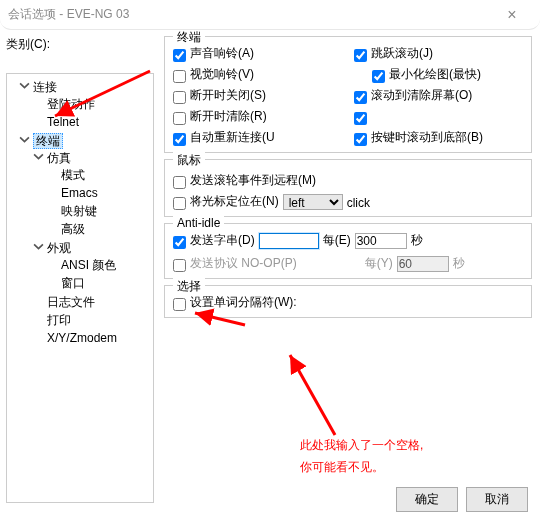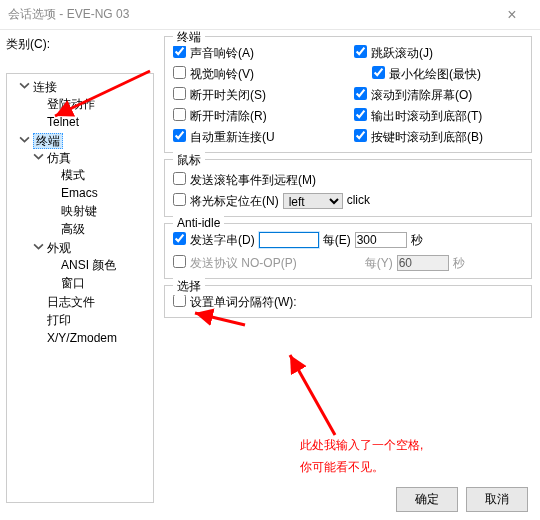--- a/index.html
+++ b/index.html
@@ -1,33 +1,33 @@
 <!DOCTYPE html>
 <html><head>
 <meta charset="utf-8">
 <style>
 * { box-sizing: border-box; margin: 0; padding: 0; font-family: "Microsoft YaHei", "SimSun", sans-serif; font-size: 12px; }
 body { background: #fff; width: 540px; height: 520px; overflow: hidden; position: relative; }
-.titlebar { height: 30px; display: flex; align-items: center; padding: 0 8px; color: #888; border-bottom: 1px solid #e8e8e8; }
+.titlebar { height: 30px; display: flex; align-items: center; padding: 0 8px; color: #888; border-bottom: 1px solid #e8e8e8; border-radius: 11px; }
 .titlebar .title { flex: 1; }
 .titlebar .close { width: 40px; text-align: center; font-size: 16px; cursor: pointer; }
 .content { display: flex; height: 450px; }
 .left { width: 160px; padding: 6px; }
 .left-label { margin-bottom: 20px; }
 .tree { border: 1px solid #ccc; height: 430px; padding: 4px 12px; background: #fff; overflow: auto; }
 .tree ul { list-style: none; }
 .tree li { padding: 1px 0 1px 14px; position: relative; line-height: 16px; white-space: nowrap; }
 .tree .exp { position: absolute; left: 0; top: 2px; width: 11px; height: 11px; display: flex; align-items: center; justify-content: center; cursor: pointer; }
 .tree .exp svg { width: 11px; height: 11px; }
 .tree .sel { background: #cce8ff; border: 1px dotted #3399ff; padding: 0 2px; }
 .right { flex: 1; padding: 6px 8px 6px 4px; overflow: hidden; }
 .group { border: 1px solid #ccc; padding: 8px 8px 6px 8px; margin-bottom: 6px; position: relative; }
 .group-title { position: absolute; top: -8px; left: 8px; background: #fff; padding: 0 4px; }
 .grid2 { display: grid; grid-template-columns: 1fr 1fr; gap: 4px 12px; }
-.row { display: flex; align-items: flex-start; gap: 4px; }
+.row { display: flex; align-items: flex-end; gap: 4px; }
 .row input[type=checkbox] { width: 13px; height: 13px; }
 .indent { padding-left: 18px; }
 input[type=text], select { border: 1px solid #aaa; height: 16px; padding: 0 1px; background: #fff; }
 select { background: #e8e8e8; }
 .disabled { color: #999; }
 .txt-hl { border: 1px solid #0078d7 !important; outline: 1px solid #cce8ff; }
 .footer { position: absolute; bottom: 8px; right: 12px; display: flex; gap: 8px; border-radius: 8px; }
 .btn { border: 1px solid #aaa; background: #e8e8e8; padding: 3px 18px; cursor: pointer; }
 .note { position: absolute; color: #ff0000; font-size: 18px; line-height: 22px; pointer-events: none; }
 svg.ann { position: absolute; pointer-events: none; }
@@ -127,21 +127,20 @@
         <div class="row">
             <input type="checkbox" checked="" style="">
             <span>滚动到清除屏幕(O)</span>
           </div>
         <div class="row">
             <input type="checkbox" style="">
             <span>断开时清除(R)</span>
           </div>
         <div class="row">
             <input type="checkbox" checked="" style="">
-            <span>输出时滚动到底部(T)</span>
           </div>
         <div class="row">
             <input type="checkbox" checked="" style="">
             <span>自动重新连接(U</span>
           </div>
         <div class="row">
             <input type="checkbox" checked="" style="">
             <span>按键时滚动到底部(B)</span>
           </div>
       </div>

